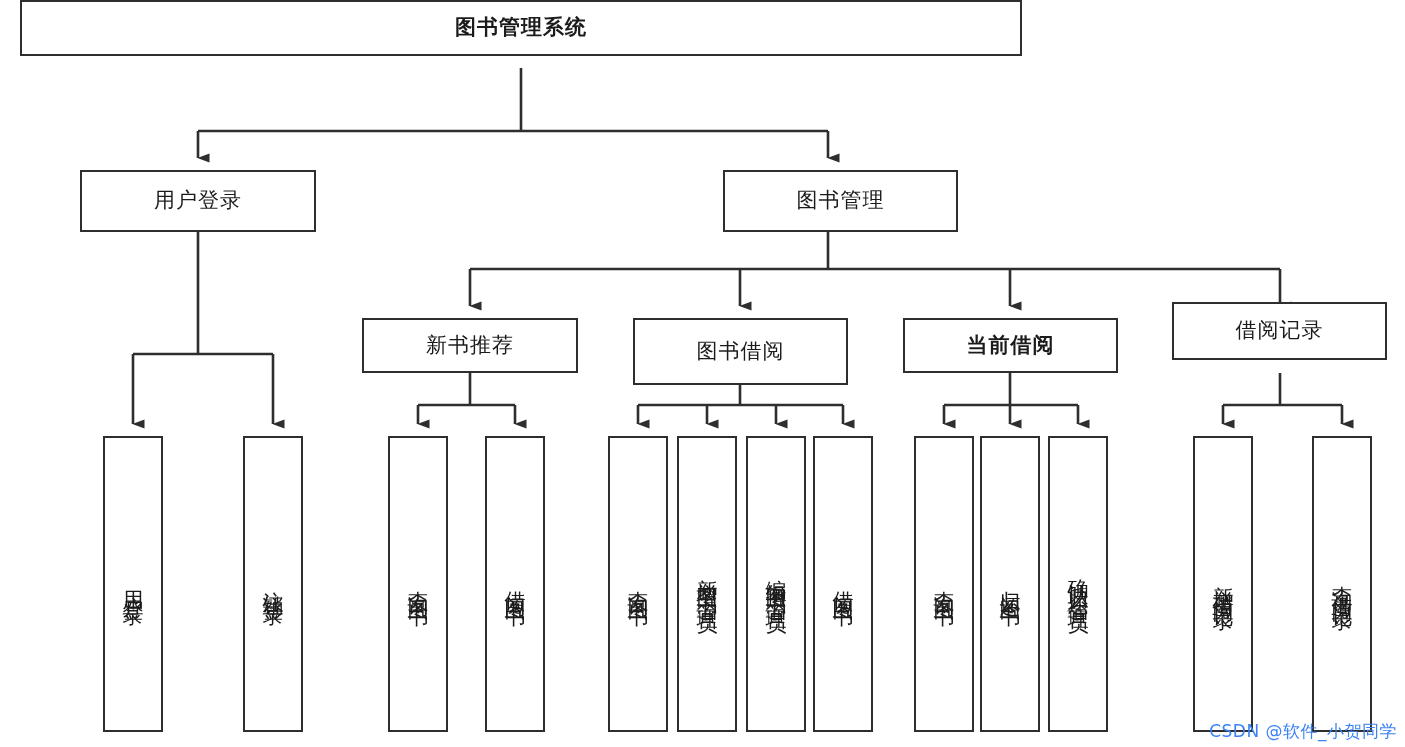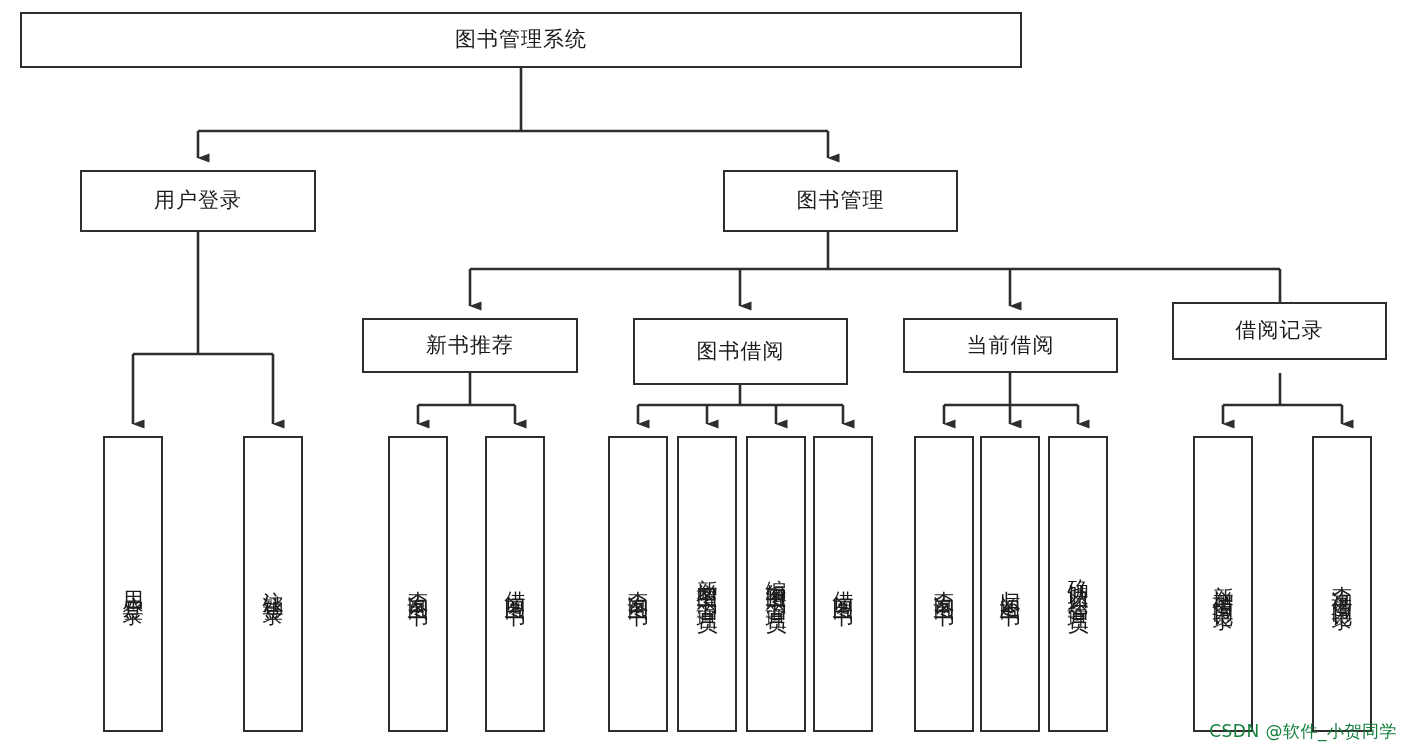--- a/index.html
+++ b/index.html
@@ -51,21 +51,21 @@
     letter-spacing: 5px;
     line-height: 1.05;
     white-space: nowrap;
     display: block;
   }
   #watermark {
     position: absolute;
     right: 8px;
     bottom: 4px;
     font-size: 17px;
-    color: #15803d;
+    color: #3b82f6;
     letter-spacing: 0.5px;
     white-space: nowrap;
     font-family: "DejaVu Sans", "Liberation Sans", sans-serif;
   }
 </style>
 </head>
 <body>
 
 <div id="canvas">
 
@@ -112,38 +112,38 @@
       <path d="M1010,405 L1010,424" marker-end="url(#arrow)"></path>
       <path d="M1078,405 L1078,424" marker-end="url(#arrow)"></path>
 
       <path d="M1280,373 L1280,405"></path>
       <path d="M1223,405 L1342,405"></path>
       <path d="M1223,405 L1223,424" marker-end="url(#arrow)"></path>
       <path d="M1342,405 L1342,424" marker-end="url(#arrow)"></path>
     </g>
   </svg>
 
-  <div class="node horiz" style="left:20px; top:12px; width:1002px; height:56px;">
+  <div class="node horiz" style="left:20px; top:0; width:1002px; height:56px;font-weight:bold;">
     <span>图书管理系统</span>
   </div>
 
   <div class="node horiz" style="left:80px; top:170px; width:236px; height:62px;">
     <span>用户登录</span>
   </div>
   <div class="node horiz" style="left:711px; top:170px; width:235px; height:62px;margin-left:12px;">
     <span>图书管理</span>
   </div>
 
   <div class="node horiz" style="left:362px; top:318px; width:216px; height:55px;">
     <span>新书推荐</span>
   </div>
   <div class="node horiz" style="left:633px; top:318px; width:215px; height:67px;">
     <span>图书借阅</span>
   </div>
-  <div class="node horiz" style="left:903px; top:318px; width:215px; height:55px;">
+  <div class="node horiz" style="left:903px; top:318px; width:215px; height:55px;font-weight:bold;">
     <span>当前借阅</span>
   </div>
   <div class="node horiz" style="left:1172px; top:302px; width:215px; height:58px;">
     <span>借阅记录</span>
   </div>
 
   <div class="node vert" style="left:103px; top:436px; width:60px; height:296px;">
     <span class="vtext">用户登录</span>
   </div>
   <div class="node vert" style="left:243px; top:436px; width:60px; height:296px;">

